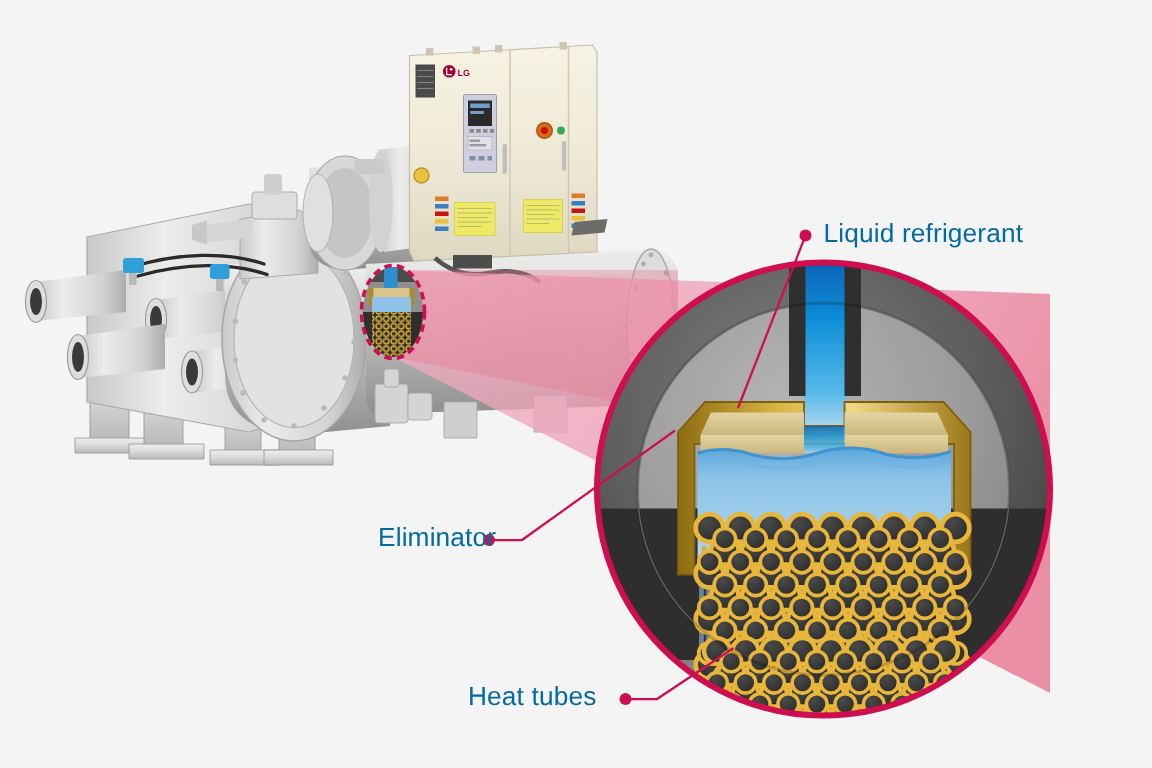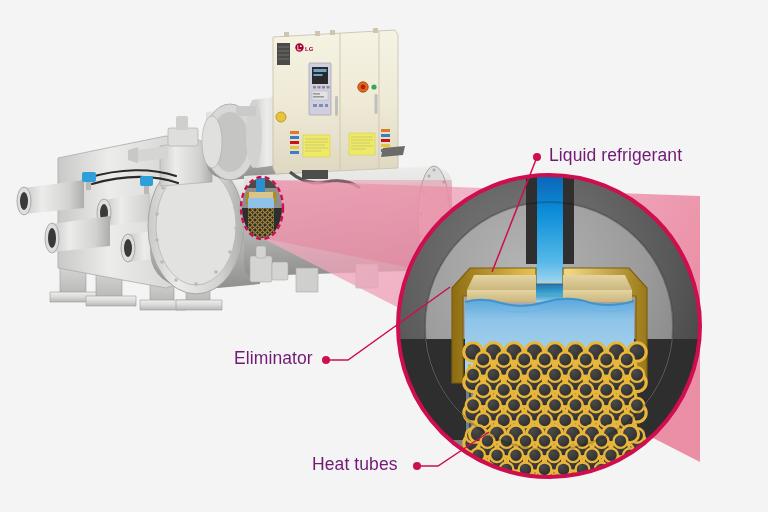--- a/index.html
+++ b/index.html
@@ -6,29 +6,29 @@
   html,body{margin:0;padding:0;}
   body{
     width:768px;height:512px;overflow:hidden;
     background:#f4f4f4;
     font-family:"Liberation Sans","DejaVu Sans",sans-serif;
     position:relative;
   }
   #stage{position:absolute;left:0;top:0;width:768px;height:512px;}
   .lbl{
     position:absolute;
-    color:#701a75;
+    color:#0369a1;
     font-size:17.5px;
     font-weight:400;
     letter-spacing:.1px;
     white-space:nowrap;
     line-height:1;
   }
   #lbl-liquid{left:549px;top:147px;}
-  #lbl-elim{left:234px;top:350px;}
+  #lbl-elim{left:252px;top:350px;}
   #lbl-heat{left:312px;top:456px;}
 </style>
 </head>
 <body>
 
 <svg id="stage" viewBox="0 0 768 512" width="768" height="512" xmlns="http://www.w3.org/2000/svg">
   <defs>
 
     <linearGradient id="gMachine" x1="0" y1="0" x2="0" y2="1">
       <stop offset="0" stop-color="#eeeeec"></stop>

